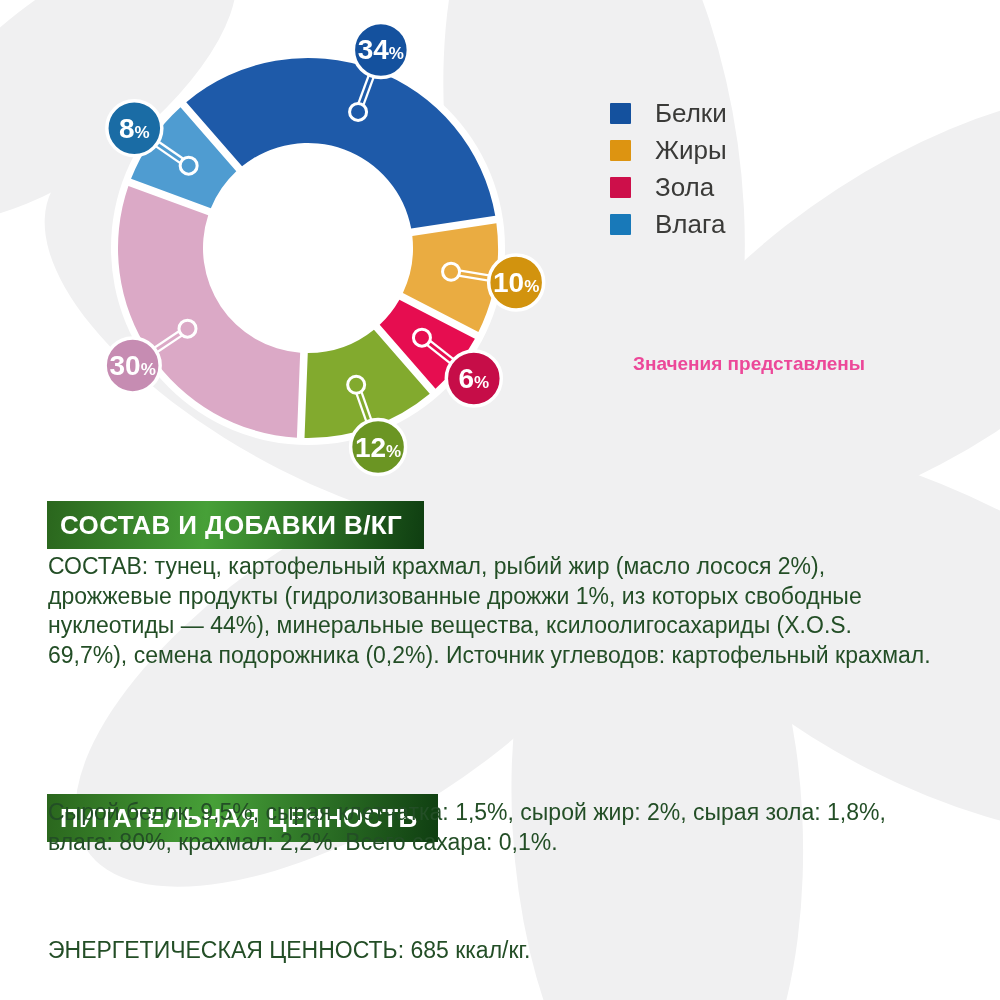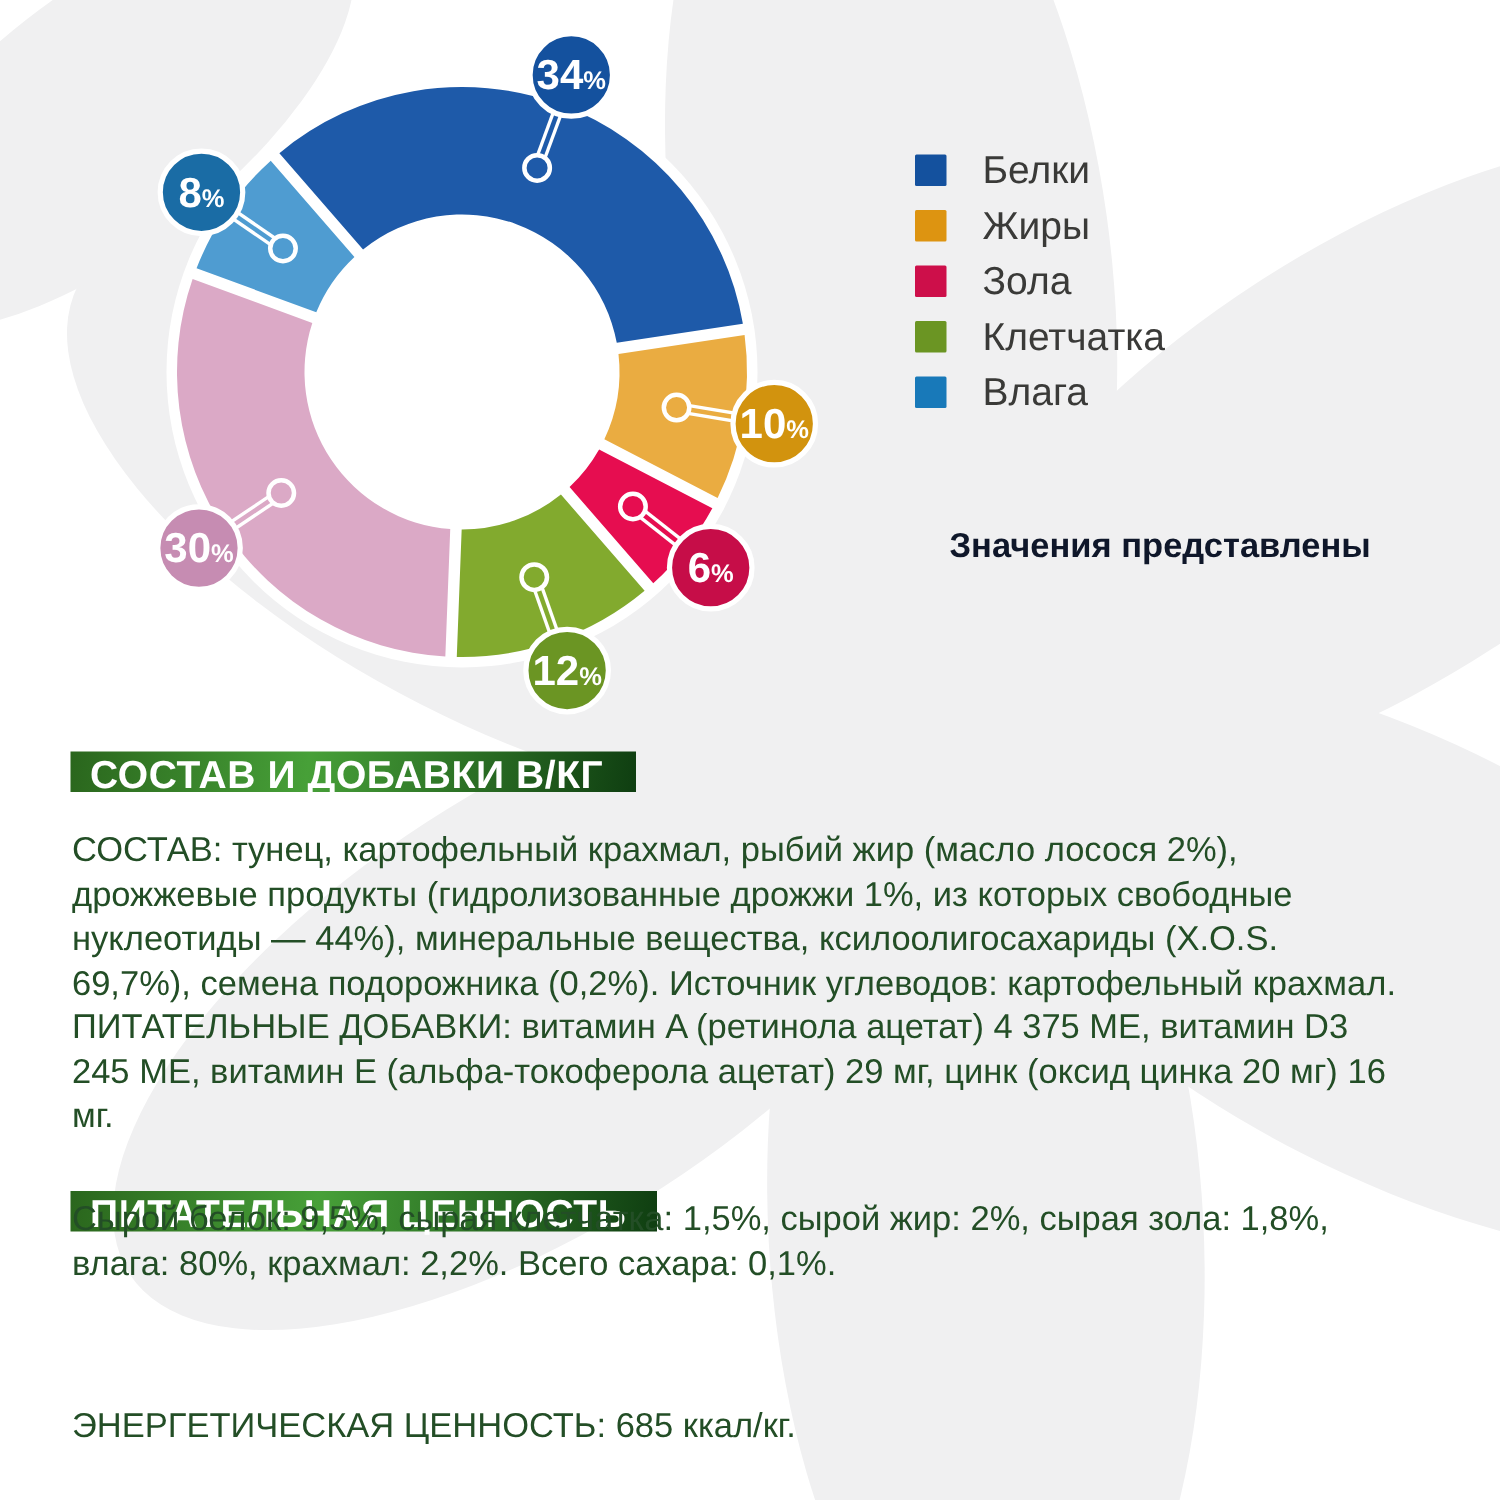--- a/index.html
+++ b/index.html
@@ -7,24 +7,24 @@
     width:1000px;height:1000px;position:relative;overflow:hidden;
     background:#ffffff;font-family:"Liberation Sans",sans-serif;
   }
   .watermark{position:absolute;left:0;top:0;z-index:0}
   .chart-svg{position:absolute;left:0;top:0;z-index:2}
   .legend{position:absolute;left:610px;top:95px;z-index:2}
   .legend-row{display:flex;align-items:center;height:37px}
   .legend-swatch{width:21px;height:21px;margin-right:24px;border-radius:1px;flex:0 0 auto}
   .legend-label{font-size:26px;color:#3a3a38;white-space:nowrap}
   .chart-note{position:absolute;left:633px;top:352px;z-index:2;
-    font-weight:bold;font-size:23px;line-height:23.5px;color:#0f172a}
+    font-weight:bold;font-size:19px;line-height:23.5px;color:#ec4899}
   .banner{
-    position:absolute;left:47px;height:27px;z-index:2;
-    display:flex;padding:0 13px;box-sizing:border-box;
+    position:absolute;left:47px;height:48px;z-index:2;
+    display:flex;align-items:center;padding:0 13px;box-sizing:border-box;
     background:linear-gradient(97deg,#2A661D 0%,#47A038 42%,#0F3E11 100%);
     color:#ffffff;font-weight:bold;font-size:26px;letter-spacing:.4px;white-space:nowrap;
   }
   #banner-composition{top:501px;width:377px}
   #banner-nutrition{top:794px;width:391px}
   .body-text{
     position:absolute;left:48px;width:884px;z-index:2;
     font-size:23px;line-height:29.5px;color:#234E26;
   }
   #composition-text{top:552px}
@@ -109,40 +109,35 @@
     </div>
     <div class="legend-row">
       <span class="legend-swatch" style="background: rgb(221, 148, 17);"></span>
       <span class="legend-label">Жиры</span>
     </div>
     <div class="legend-row">
       <span class="legend-swatch" style="background: rgb(205, 15, 74);"></span>
       <span class="legend-label">Зола</span>
     </div>
     <div class="legend-row">
-      <span class="legend-swatch" style="background: rgb(107, 149, 35);"></span>
-      <span class="legend-label">Клетчатка</span>
-    </div>
-    <div class="legend-row">
       <span class="legend-swatch" style="background: rgb(24, 121, 185);"></span>
       <span class="legend-label">Влага</span>
     </div>
   </div>
 
 <div class="chart-note">
   <div>Значения представлены</div>
 </div>
 
 <div id="banner-composition" class="banner">
   <span>СОСТАВ И ДОБАВКИ В/КГ</span>
 </div>
 
 <div id="composition-text" class="body-text">
   <p><span class="lead">СОСТАВ:</span><span> тунец, картофельный крахмал, рыбий жир (масло лосося 2%), дрожжевые продукты (гидролизованные дрожжи 1%, из которых свободные нуклеотиды — 44%), минеральные вещества, ксилоолигосахариды (X.O.S. 69,7%), семена подорожника (0,2%). Источник углеводов: картофельный крахмал.</span></p>
-  <p><span class="lead">ПИТАТЕЛЬНЫЕ ДОБАВКИ:</span><span> витамин A (ретинола ацетат) 4 375 МЕ, витамин D3 245 МЕ, витамин E (альфа-токоферола ацетат) 29 мг, цинк (оксид цинка 20 мг) 16 мг.</span></p>
 </div>
 
 <div id="banner-nutrition" class="banner">
   <span>ПИТАТЕЛЬНАЯ ЦЕННОСТЬ</span>
 </div>
 
 <div id="nutrition-text" class="body-text">
   <p>Сырой белок: 9,5%, сырая клетчатка: 1,5%, сырой жир: 2%, сырая зола: 1,8%, влага: 80%, крахмал: 2,2%. Всего сахара: 0,1%.</p>
 </div>
 

